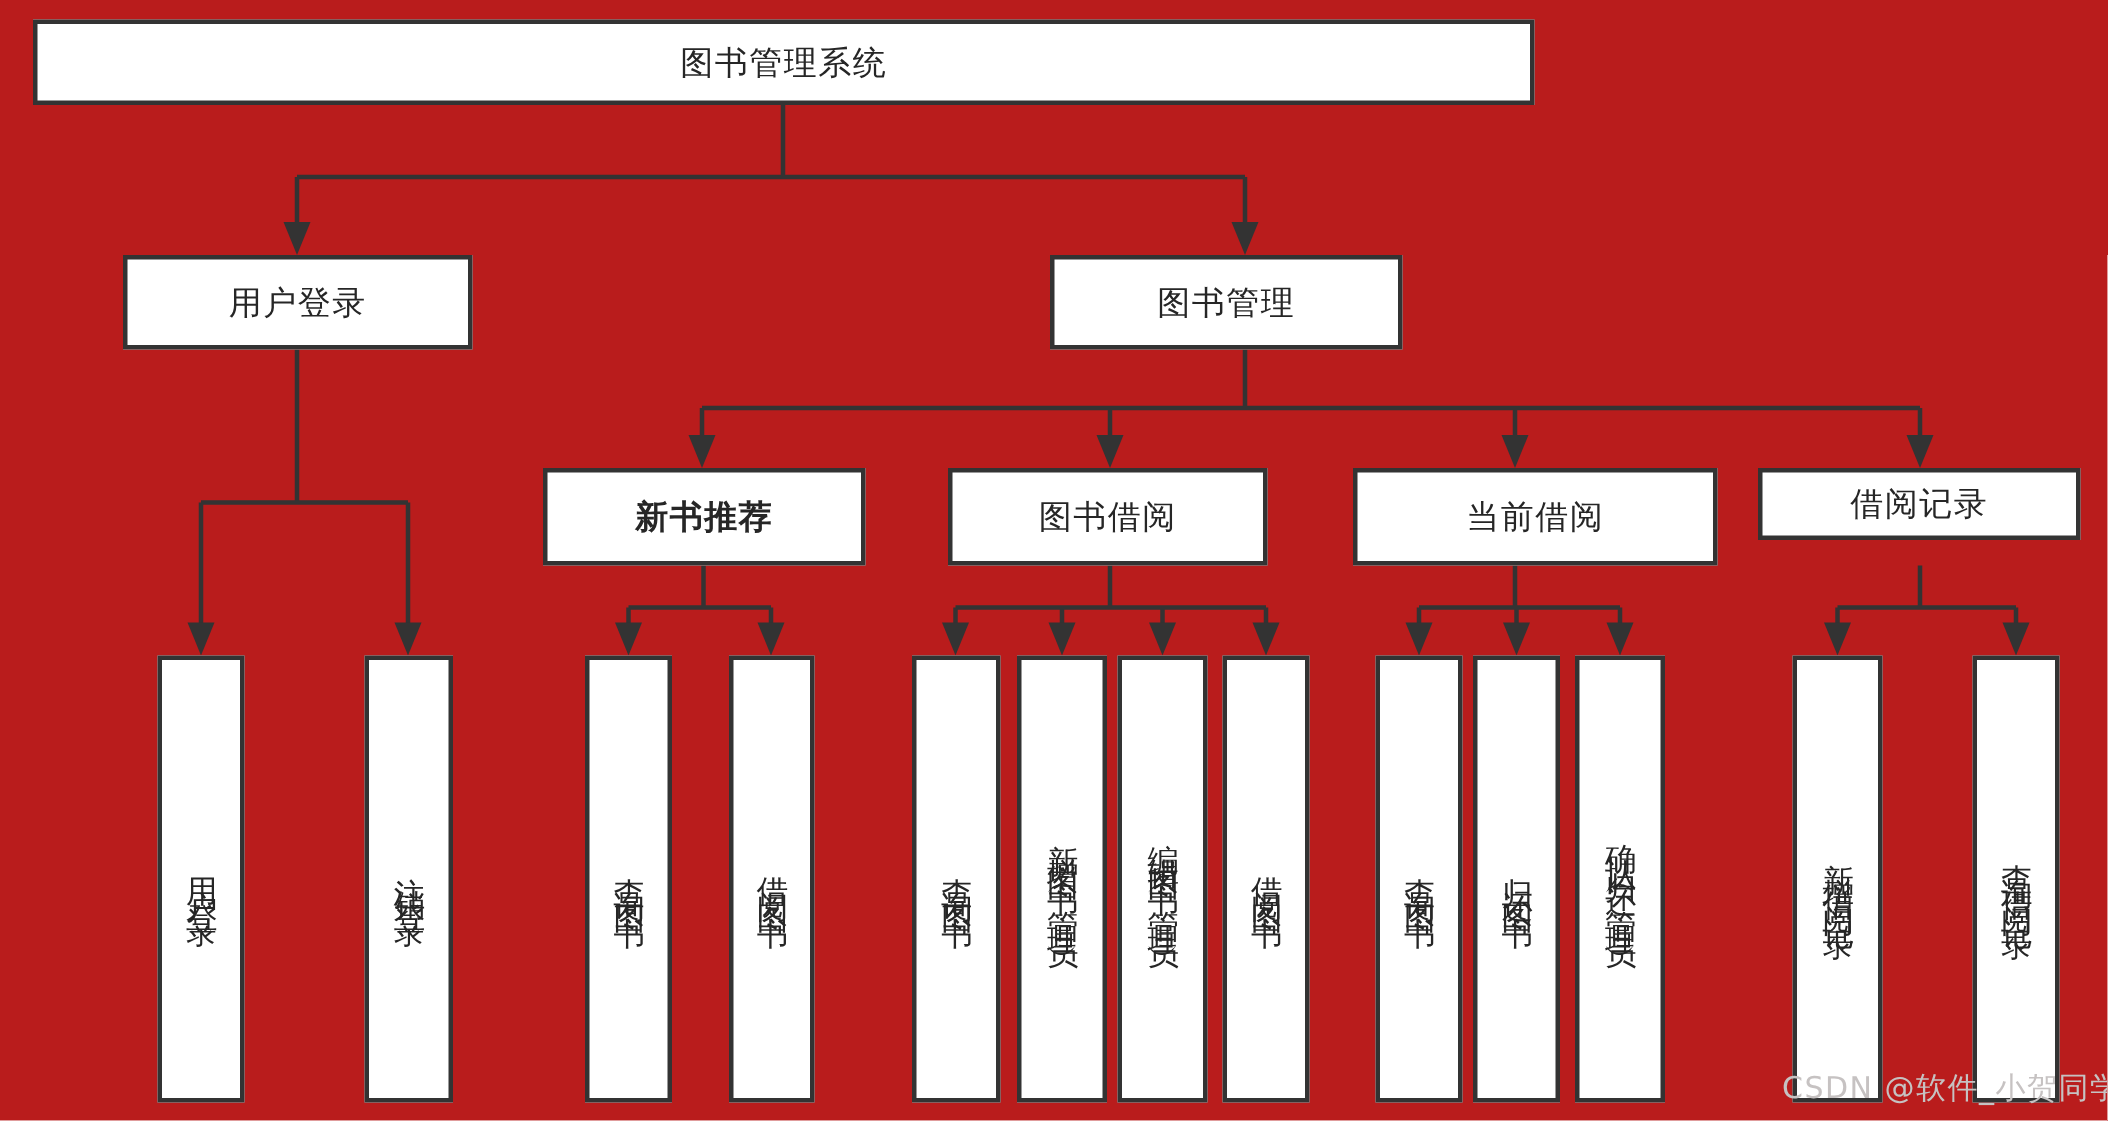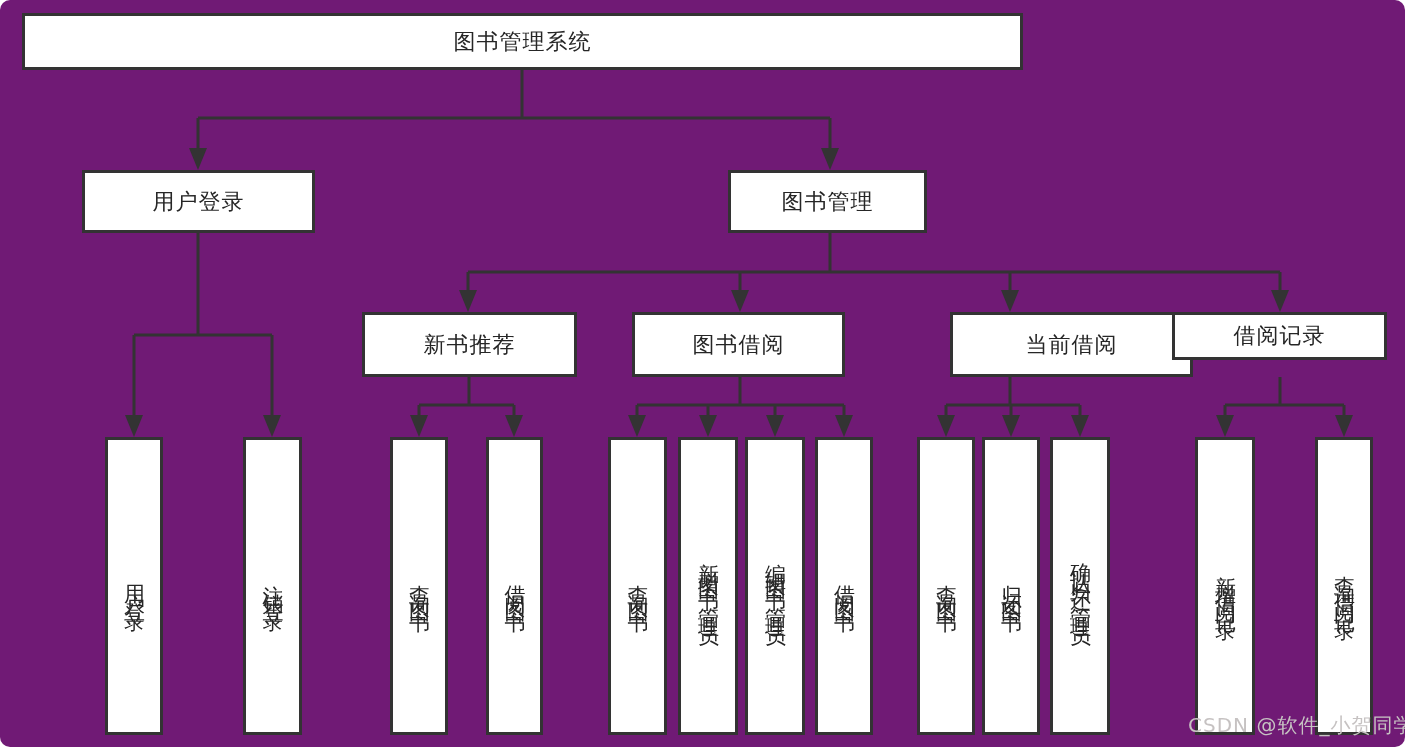--- a/index.html
+++ b/index.html
@@ -1,18 +1,18 @@
 <!DOCTYPE html>
 <html><head>
 <meta charset="utf-8">
 <style>
   html,body{margin:0;padding:0;background:#ffffff;}
   .canvas{
-    position:relative;width:1405px;height:747px;background:#701a75;
-    font-family:"DejaVu Sans","Liberation Sans",sans-serif;overflow:hidden;border-radius:10px;
+    position:relative;width:1405px;height:747px;background:#b91c1c;
+    font-family:"DejaVu Sans","Liberation Sans",sans-serif;overflow:hidden;
   }
   .connectors{position:absolute;left:0;top:0;width:1405px;height:747px;}
   .connectors path{stroke:#333333;stroke-width:3;fill:none;}
   .connectors polygon{fill:#333333;stroke:none;}
   .node{
     position:absolute;box-sizing:border-box;border:3px solid #333333;background:#ffffff;
     display:flex;align-items:center;justify-content:center;
     font-size:22px;color:#262626;letter-spacing:1px;white-space:nowrap;
   }
   .vnode{
@@ -68,25 +68,25 @@
     <polygon points="937,415 955,415 946,437"></polygon>
     <polygon points="1002,415 1020,415 1011,437"></polygon>
     <polygon points="1071,415 1089,415 1080,437"></polygon>
     <polygon points="1216,415 1234,415 1225,437"></polygon>
     <polygon points="1335,415 1353,415 1344,437"></polygon>
   </svg>
 
   <div class="node" style="left:22px;top:13px;width:1001px;height:57px;">图书管理系统</div>
 
   <div class="node" style="left:82px;top:170px;width:233px;height:63px;">用户登录</div>
-  <div class="node" style="left:728px;top:170px;width:199px;height:63px;">图书管理</div>
+  <div class="node" style="left:700px;top:170px;width:235px;height:63px;">图书管理</div>
 
-  <div class="node" style="left:362px;top:312px;width:215px;height:65px;">新书推荐</div>
+  <div class="node" style="left:362px;top:312px;width:215px;height:65px;font-weight:bold;">新书推荐</div>
   <div class="node" style="left:632px;top:312px;width:213px;height:65px;">图书借阅</div>
-  <div class="node" style="left:902px;top:312px;width:243px;height:65px;margin-left:48px;">当前借阅</div>
+  <div class="node" style="left:902px;top:312px;width:243px;height:65px;">当前借阅</div>
   <div class="node" style="left:1172px;top:312px;width:215px;height:48px;">借阅记录</div>
 
   <div class="vnode" style="left:105px;top:437px;width:58px;height:298px;">
     <span class="vtext">用户登录</span>
   </div>
   <div class="vnode" style="left:243px;top:437px;width:59px;height:298px;">
     <span class="vtext">注销登录</span>
   </div>
 
   <div class="vnode" style="left:390px;top:437px;width:58px;height:298px;">

